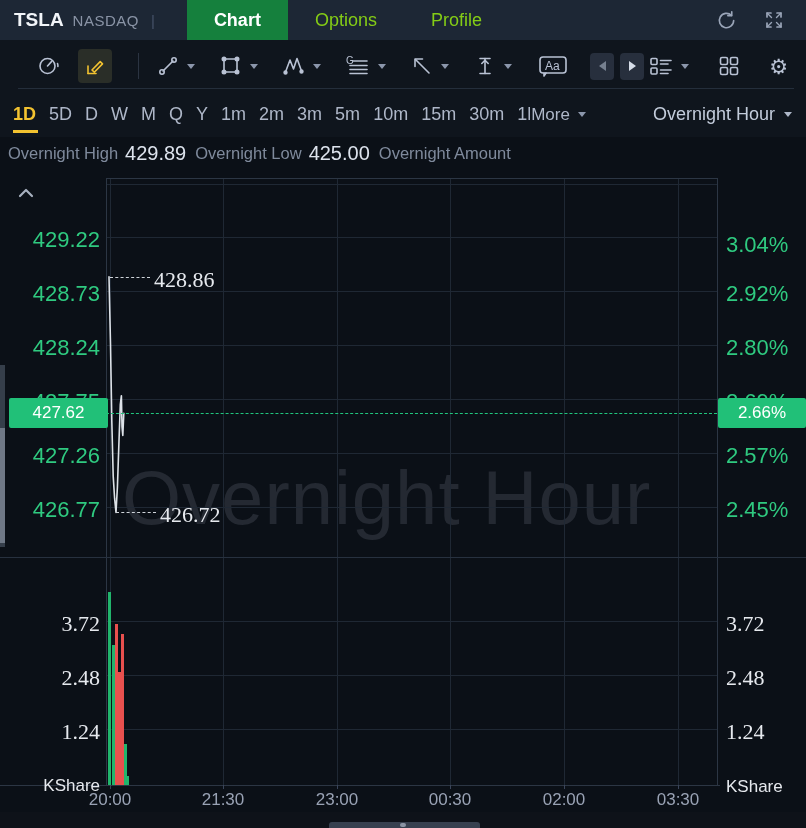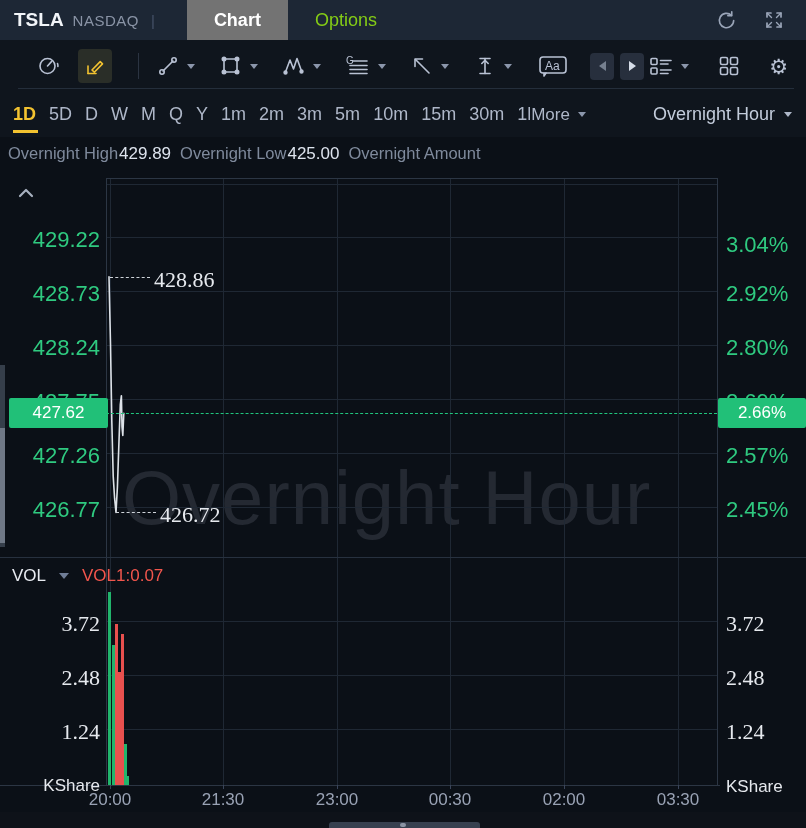--- a/index.html
+++ b/index.html
@@ -7,21 +7,21 @@
   body { font-family:"Liberation Sans","DejaVu Sans",sans-serif; }
   #app { position:relative; width:806px; height:828px; background:#0b1017; overflow:hidden; color:#c3cbd9; }
 
   
   .topbar { position:absolute; left:0; top:0; width:806px; height:40px; background:#1d2735; display:flex; align-items:center; }
   .symbol { margin-left:14px; font-size:19px; font-weight:700; color:#f2f5f9; }
   .exchange { margin-left:9px; font-size:15px; color:#8a94a6; letter-spacing:.5px; }
   .tb-sep { margin-left:12px; color:#46526a; font-size:15px; }
   .tabs { display:flex; height:40px; margin-left:32px; }
   .tab { height:40px; line-height:40px; padding:0 27px; font-size:18px; color:#84cc16; cursor:pointer; }
-  .tab.active { background:#737373; color:#ffffff; font-weight:700; }
+  .tab.active { background:#15803d; color:#ffffff; font-weight:700; }
   .topbar-actions { margin-left:auto; display:flex; align-items:center; gap:24px; margin-right:20px; }
   .icon-btn { width:24px; height:24px; display:flex; align-items:center; justify-content:center; cursor:pointer; }
   .icon-btn svg { stroke:#9aa5b8; fill:none; stroke-width:1.7; stroke-linecap:round; stroke-linejoin:round; }
 
   
   .toolbar { position:absolute; left:0; top:40px; width:806px; height:52px; background:#0f151d; display:flex; align-items:center; }
   .toolbar svg { stroke:#b9c2d4; fill:none; stroke-width:1.6; stroke-linecap:round; stroke-linejoin:round; }
   .tool { display:flex; align-items:center; cursor:pointer; }
   .caret { width:0; height:0; border-left:4px solid transparent; border-right:4px solid transparent; border-top:5px solid #8b96ab; display:inline-block; margin-left:7px; }
   .tool-divider { width:1px; height:26px; background:#2b3442; margin:0 17px 0 26px; }
@@ -41,21 +41,21 @@
   .tf.active::after { content:''; position:absolute; left:0; right:-2px; bottom:-8px; height:3px; background:#f2c230; }
   .tf.clip { width:13px; overflow:hidden; }
   .tf-more { display:flex; align-items:center; font-size:17px; color:#aeb7c8; cursor:pointer; margin-left:1px; }
   .session-dd { margin-left:auto; margin-right:14px; display:flex; align-items:center; font-size:18px; color:#c3ccdb; cursor:pointer; }
   .session-dd .caret { border-top-color:#aeb7c8; }
 
   
   .statsrow { position:absolute; left:8px; top:137px; width:798px; height:33px; background:transparent; display:flex; align-items:center; white-space:nowrap; overflow:hidden; }
   .stat { display:flex; align-items:center; margin-right:9px; }
   .stat .lbl { font-size:16.5px; color:#7f8a9c; }
-  .stat .val { font-size:17px; color:#dde3ed; margin-left:1px; }
+  .stat .val { font-size:20px; color:#dde3ed; margin-left:7px; }
 
   
   .chart { position:absolute; left:0; top:170px; width:806px; height:658px; background:#0b1017; }
   .gridline { position:absolute; background:#1f2834; z-index:1; }
   .border-line { position:absolute; background:#2c3644; z-index:1; }
   .watermark { position:absolute; left:122px; top:284px; font-size:76px; color:#242932; white-space:nowrap; z-index:0; letter-spacing:1px; }
   .axis-label { position:absolute; font-size:22px; z-index:3; }
   .axis-label.green { color:#2fca80; }
   .axis-left { width:92px; right:auto; text-align:right; left:8px; }
   .axis-right { left:726px; text-align:left; }
@@ -87,20 +87,21 @@
 
 <div id="app">
 
   <header class="topbar">
     <span class="symbol">TSLA</span>
     <span class="exchange">NASDAQ</span>
     <span class="tb-sep">|</span>
     <nav class="tabs">
         <div class="tab active">Chart</div>
         <div class="tab">Options</div>
+        <div class="tab">Profile</div>
       </nav>
     <div class="topbar-actions">
       <span class="icon-btn">
         <svg width="21" height="21" viewBox="0 0 22 22">
             <path d="M18.5 11a7.5 7.5 0 1 1-2.3-5.4"></path>
             <path d="M16.5 1.8v4.1h-4.1"></path>
           </svg>
       </span>
       <span class="icon-btn">
         <svg width="20" height="20" viewBox="0 0 20 20">
@@ -286,25 +287,20 @@
 
     <div class="dash-white" style="left:110px;top:107px;width:40px"></div>
     <span class="axis-label white-num" style="left:154px;top:97px">428.86</span>
     <div class="dash-white" style="left:116px;top:342px;width:40px"></div>
     <span class="axis-label white-num" style="left:160px;top:332px">426.72</span>
 
     <div class="dash-green" style="left:106px;top:243px;width:611px"></div>
     <div class="price-badge" style="left:9px;top:228px;width:99px">427.62</div>
     <div class="price-badge" style="left:718px;top:228px;width:88px">2.66%</div>
 
-    <div class="vol-header">
-      <span class="vol-title">VOL</span>
-      <span class="vol-caret"></span>
-      <span class="vol-ind">VOL1:0.07</span>
-    </div>
 
     <span class="kshare" style="left:8px;width:92px;text-align:right;top:606px">KShare</span>
     <span class="kshare" style="left:726px;top:607px">KShare</span>
 
     <div class="bottom-strip">
       <div class="scroll-handle"></div>
     </div>
   <div class="gridline" style="left: 106px; top: 67px; width: 611px; height: 1px;"></div>
       <div class="gridline" style="left: 106px; top: 121px; width: 611px; height: 1px;"></div>
       <div class="gridline" style="left: 106px; top: 175px; width: 611px; height: 1px;"></div>

